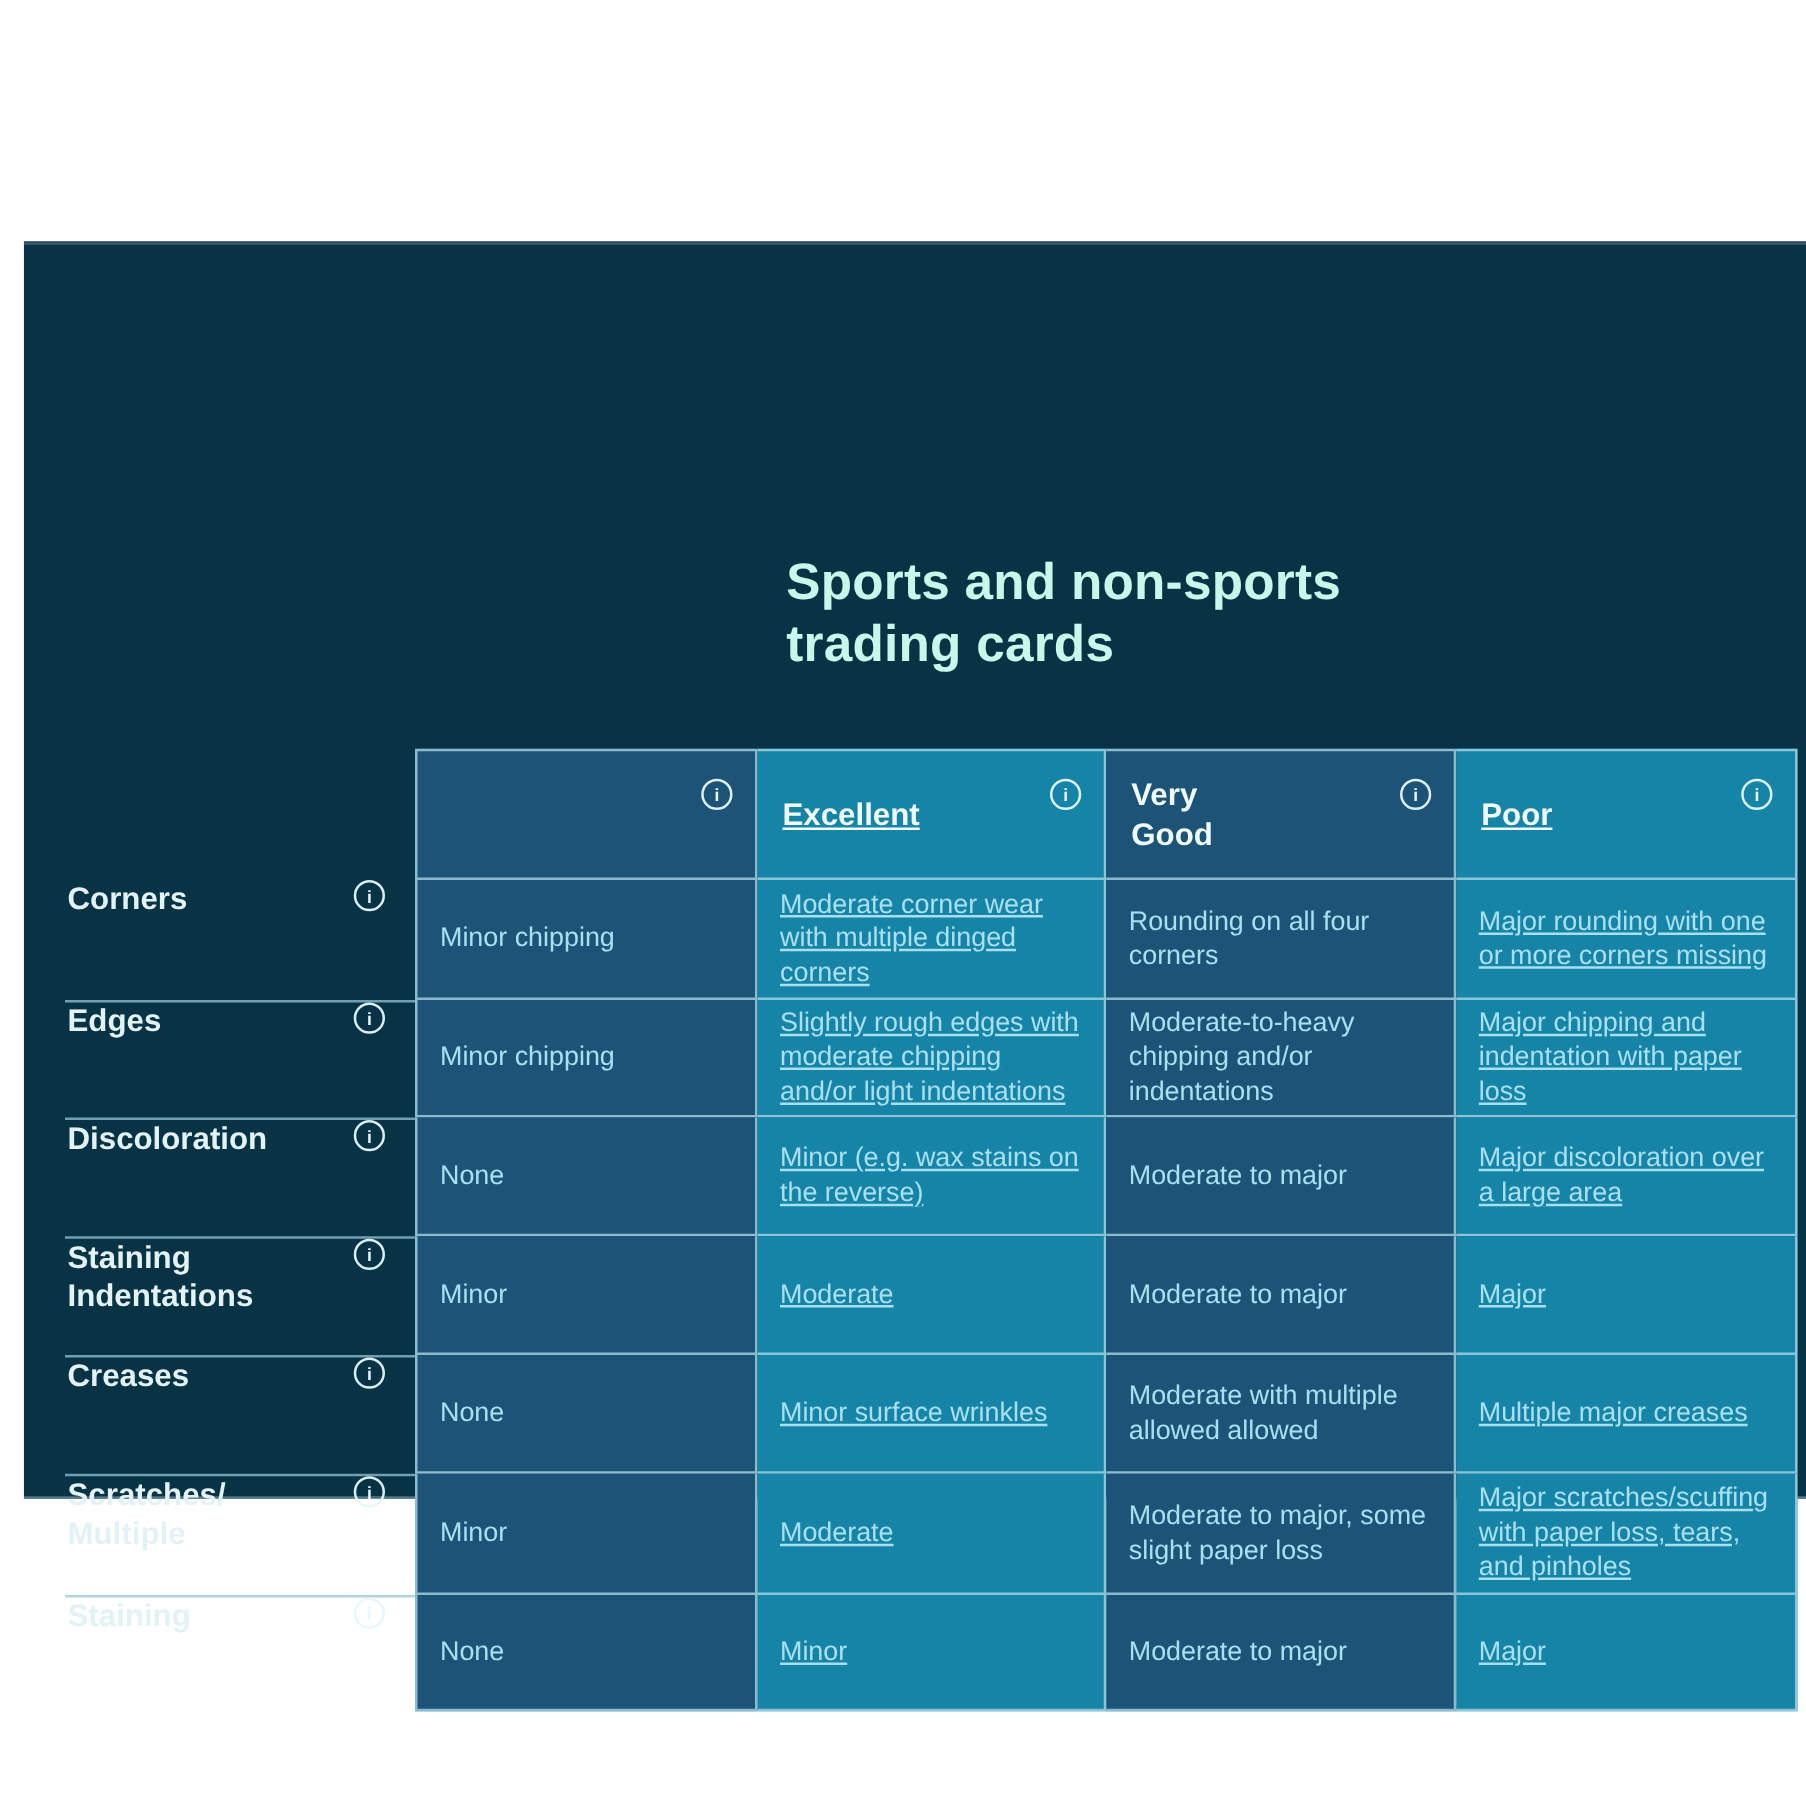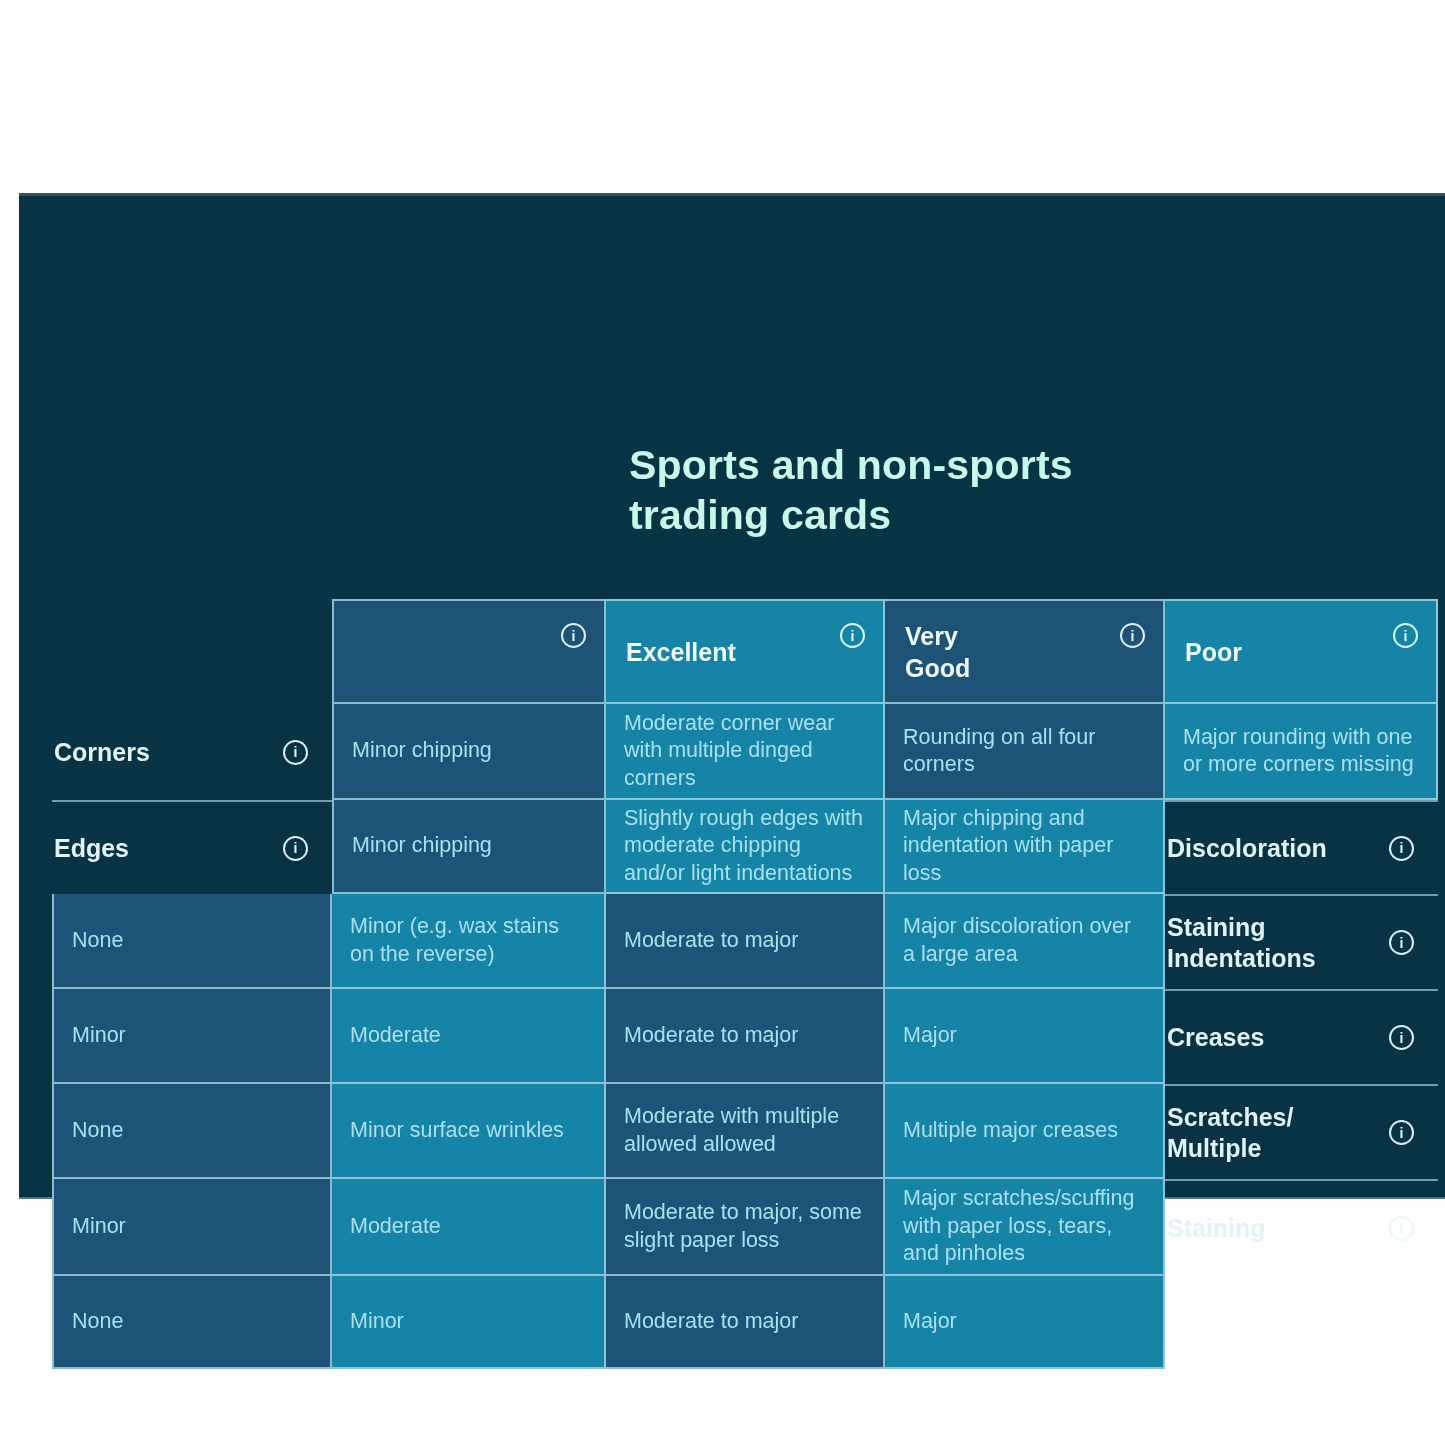--- a/index.html
+++ b/index.html
@@ -47,23 +47,23 @@
     display:flex;align-items:center;
     box-sizing:border-box;
     padding:2px 18px;
     font-size:21.5px;line-height:27.5px;
     color:var(--cell-text,#a8e0f2);
     border-right:2px solid var(--line);
     border-bottom:2px solid var(--line);
   }
   .bL{border-left:2px solid var(--line);}
   .c-blue{background:var(--col-blue,#1c5376);}
-  .c-teal{background:var(--col-teal,#1684a6);}
+  .c-teal{background:var(--col-teal,#1684a6);text-decoration:underline;}
   .row-label{
-    display:flex;align-items:center;justify-content:space-between;
+    display:flex;align-items:flex-start;justify-content:space-between;
     box-sizing:border-box;
     padding:0 24px 0 2px;
     font-size:25px;font-weight:bold;line-height:31px;
     color:var(--label-text,#e3f3f5);
     white-space:pre-line;
   }
   .with-sep{border-top:2px solid rgba(150,196,214,0.75);gap:36px;}
   .info-icon{
     flex-shrink:0;
     width:21px;height:21px;
@@ -104,20 +104,23 @@
         </div>
         <div class="cell c-teal">
           <span>Major rounding with one or more corners missing</span>
         </div>
         <div class="row-label with-sep"><span>Edges</span><span class="info-icon">i</span></div>
         <div class="cell c-blue bL">
           <span>Minor chipping</span>
         </div>
         <div class="cell c-teal">
           <span>Slightly rough edges with moderate chipping and/or light indentations</span>
+        </div>
+        <div class="cell c-blue">
+          <span>Moderate-to-heavy chipping and/or indentations</span>
         </div>
         <div class="cell c-teal">
           <span>Major chipping and indentation with paper loss</span>
         </div>
         <div class="row-label with-sep"><span>Discoloration</span><span class="info-icon">i</span></div>
         <div class="cell c-blue bL">
           <span>None</span>
         </div>
         <div class="cell c-teal">
           <span>Minor (e.g. wax stains on the reverse)</span>

